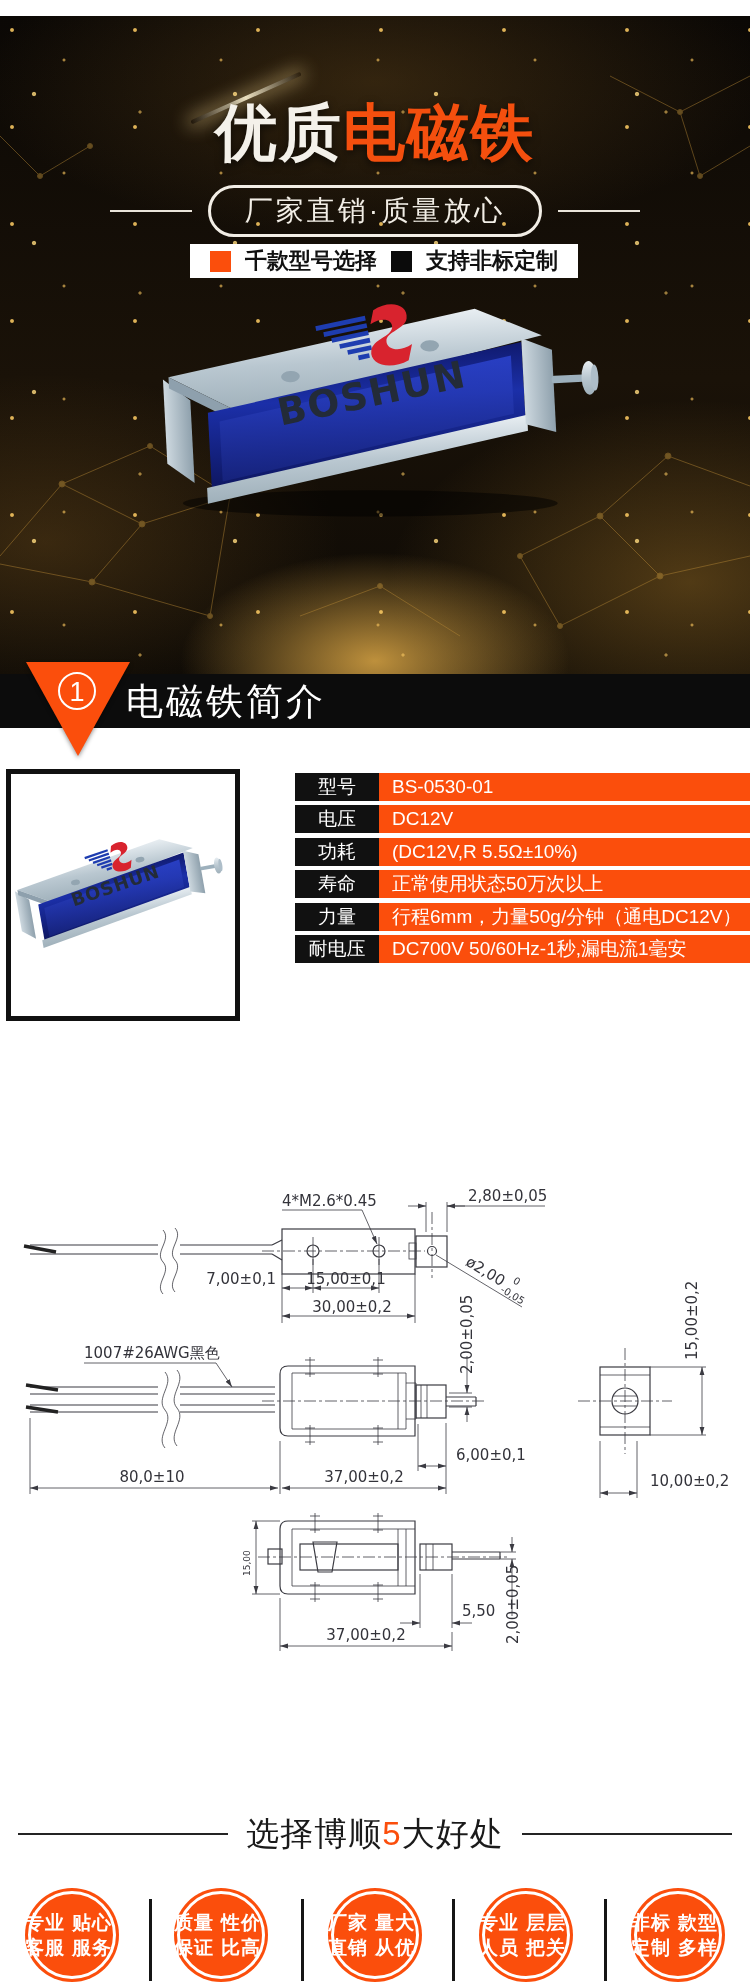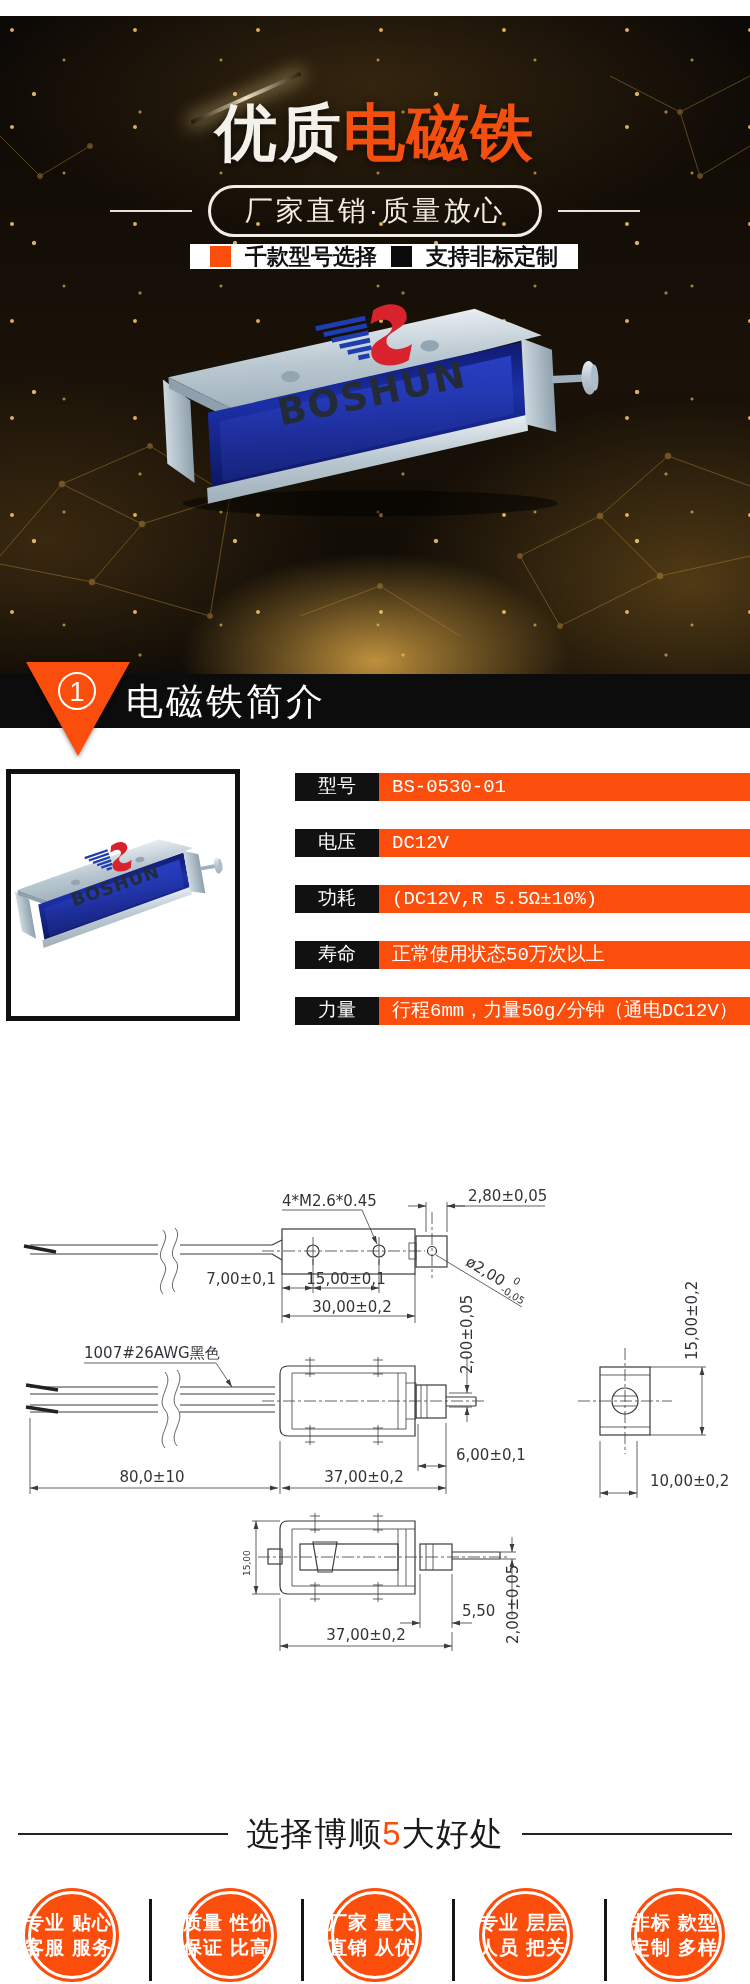--- a/index.html
+++ b/index.html
@@ -31,21 +31,21 @@
   .hero-title { position:absolute; top:84px; left:0; width:750px; text-align:center;
     font-size:62px; font-weight:800; letter-spacing:2px; line-height:1.05;
     text-shadow:0 3px 8px rgba(0,0,0,.6); white-space:nowrap; }
   .hero-title .t-white { color:#f4f1ea; }
   .hero-title .t-orange { color:#f44f0e; }
   .subtitle-row { position:absolute; top:172px; left:0; width:750px; height:46px;
     display:flex; align-items:center; justify-content:center; gap:16px; }
   .subtitle-line { width:82px; height:2px; background:#e9e4da; }
   .subtitle-pill { border:3px solid #f2eee6; border-radius:30px; padding:4px 34px;
     color:#f2eee6; font-size:28px; letter-spacing:3px; white-space:nowrap; }
-  .feature-bar { position:absolute; top:228px; left:190px; width:388px; height:25px;
+  .feature-bar { position:absolute; top:228px; left:190px; width:388px; height:34px;
     background:#ffffff; display:flex; align-items:center; justify-content:center; gap:14px;
     font-size:22px; font-weight:600; color:#111; white-space:nowrap; }
   .sq { width:21px; height:21px; display:inline-block; flex:0 0 auto; }
   .sq-orange { background:#fb4e0c; }
   .sq-black { background:#0b0b0b; }
   .hero-product { position:absolute; left:150px; top:266px; width:450px; height:242px; }
   .constellation { position:absolute; inset:0; }
 
   
   .section-band { position:absolute; left:0; top:658px; width:750px; height:54px; background:#0c0c0c; }
@@ -54,22 +54,22 @@
     border-top:94px solid #fb4e0c; filter:drop-shadow(0 2px 2px rgba(0,0,0,.4)); }
   .tri-circle { position:absolute; left:32px; top:10px; width:38px; height:38px;
     border:2px solid #fff; border-radius:50%; color:#fff; font-size:27px; font-weight:500;
     text-align:center; line-height:37px; }
   .section-title { position:absolute; left:126px; top:0; height:68px; line-height:56px;
     color:#ffffff; font-size:37px; letter-spacing:3px; font-weight:500; white-space:nowrap; }
 
   
   .spec-photo { position:absolute; left:6px; top:753px; width:234px; height:252px;
     border:5px solid #111; background:#fff; }
-  .spec-rows { position:absolute; left:295px; top:757px; width:455px; height:252px;
-    display:flex; flex-direction:column; justify-content:space-between;font-family:Liberation Mono, monospace; }
+  .spec-rows { position:absolute; left:295px; top:757px; width:455px; height:190px;
+    display:flex; flex-direction:column; justify-content:space-between; }
   .spec-row { display:flex; height:28px; }
   .spec-label { width:84px; background:#111; color:#fff; font-size:19px;
     text-align:center; line-height:28px; flex:0 0 auto; white-space:nowrap; }
   .spec-value { flex:1; background:#fb4e0c; color:#fff; font-size:19px;
     line-height:28px; padding-left:13px; white-space:nowrap; overflow:hidden; }
 
   
   .drawing { position:absolute; left:0; top:1040px; width:744px; height:690px; }
   .drawing svg { display:block; }
   .dwg { stroke:#3b3b42; stroke-width:1.2; fill:none; }
@@ -233,20 +233,24 @@
       <div class="spec-value">(DC12V,R 5.5Ω±10%)</div>
     </div>
     <div class="spec-row">
       <div class="spec-label">寿命</div>
       <div class="spec-value">正常使用状态50万次以上</div>
     </div>
     <div class="spec-row">
       <div class="spec-label">力量</div>
       <div class="spec-value">行程6mm，力量50g/分钟（通电DC12V）</div>
     </div>
+    <div class="spec-row">
+      <div class="spec-label">耐电压</div>
+      <div class="spec-value">DC700V 50/60Hz-1秒,漏电流1毫安</div>
+    </div>
   </div>
 
   <div class="drawing">
     <svg width="750" height="690" viewBox="0 1040 750 690">
       <defs>
         <marker id="ae" markerWidth="11" markerHeight="8" refX="10" refY="4" orient="auto">
           <path d="M0,1 L10,4 L0,7 Z" fill="#3b3b42"></path>
         </marker>
         <marker id="as" markerWidth="11" markerHeight="8" refX="10" refY="4" orient="auto-start-reverse">
           <path d="M0,1 L10,4 L0,7 Z" fill="#3b3b42"></path>
@@ -385,21 +389,21 @@
     <div class="bt-line"></div>
   </div>
 
   <div class="badge" style="left:25px">
     <div class="badge-text">
       <span>专业客服</span>
       <span>贴心服务</span>
     </div>
   </div>
   <div class="sep" style="left:149px"></div>
-  <div class="badge" style="left:183px">
+  <div class="badge" style="left:174px">
     <div class="badge-text">
       <span>质量保证</span>
       <span>性价比高</span>
     </div>
   </div>
   <div class="sep" style="left:301px"></div>
   <div class="badge" style="left:328px">
     <div class="badge-text">
       <span>厂家直销</span>
       <span>量大从优</span>

